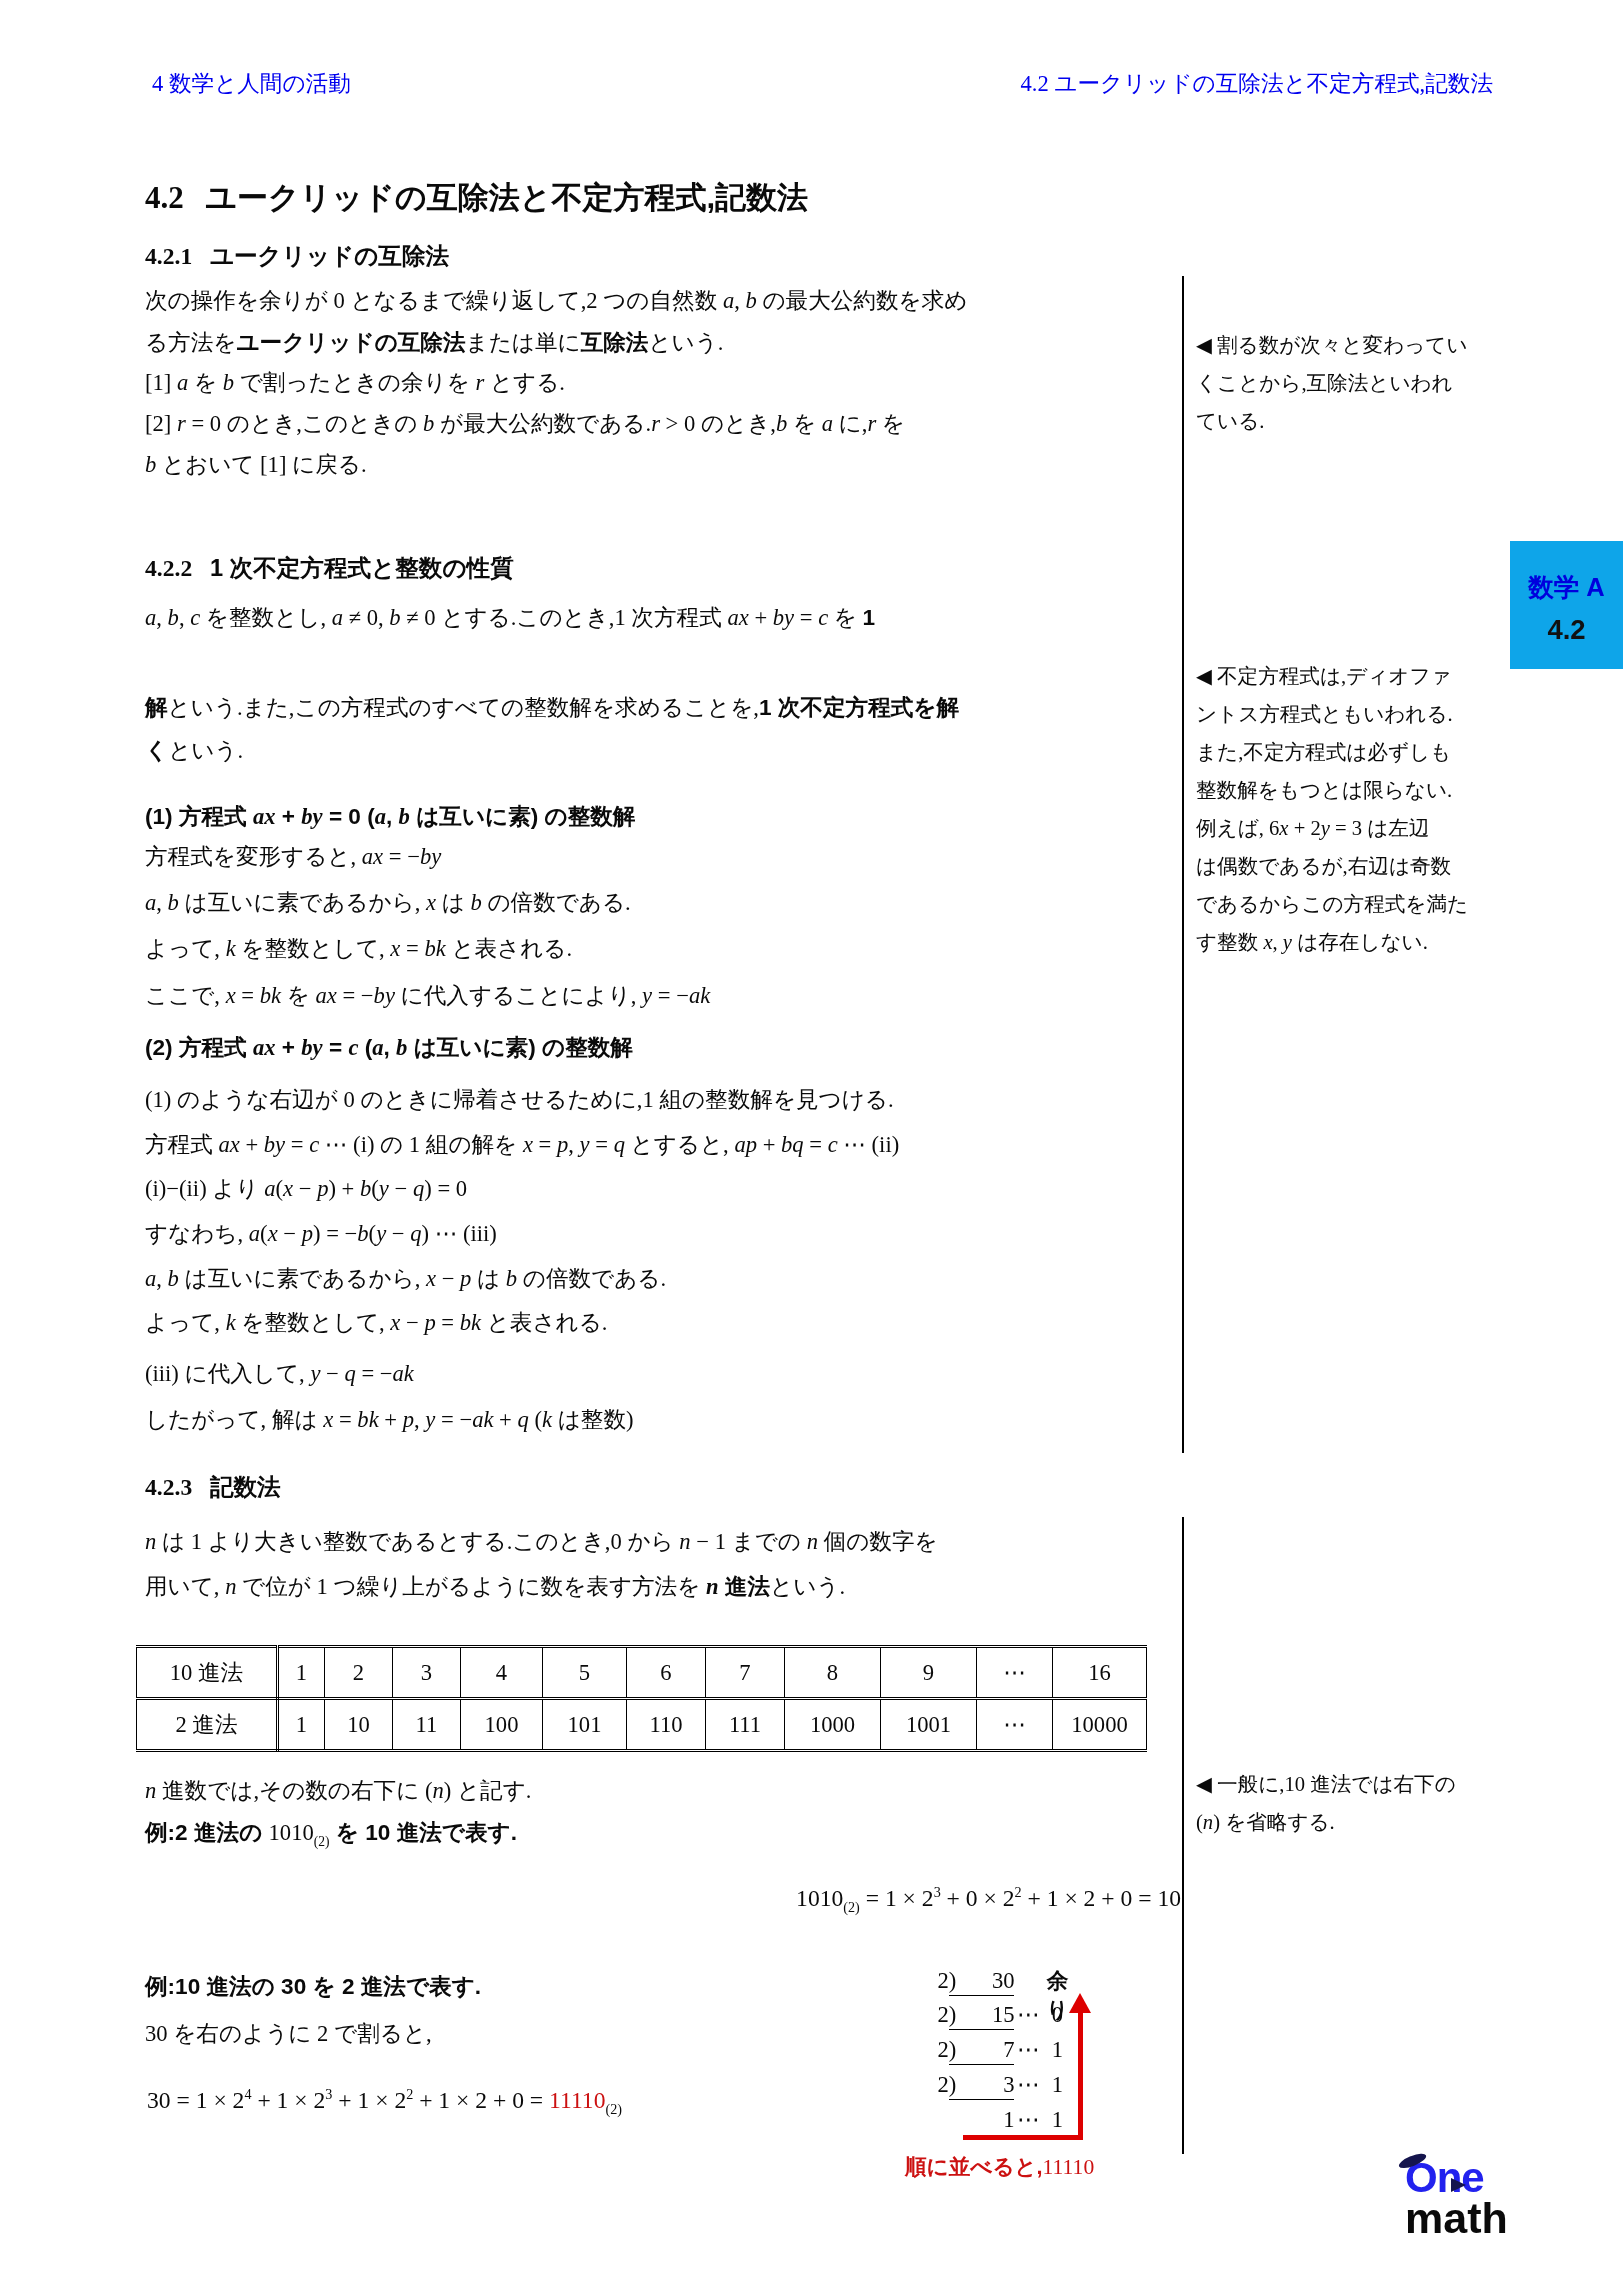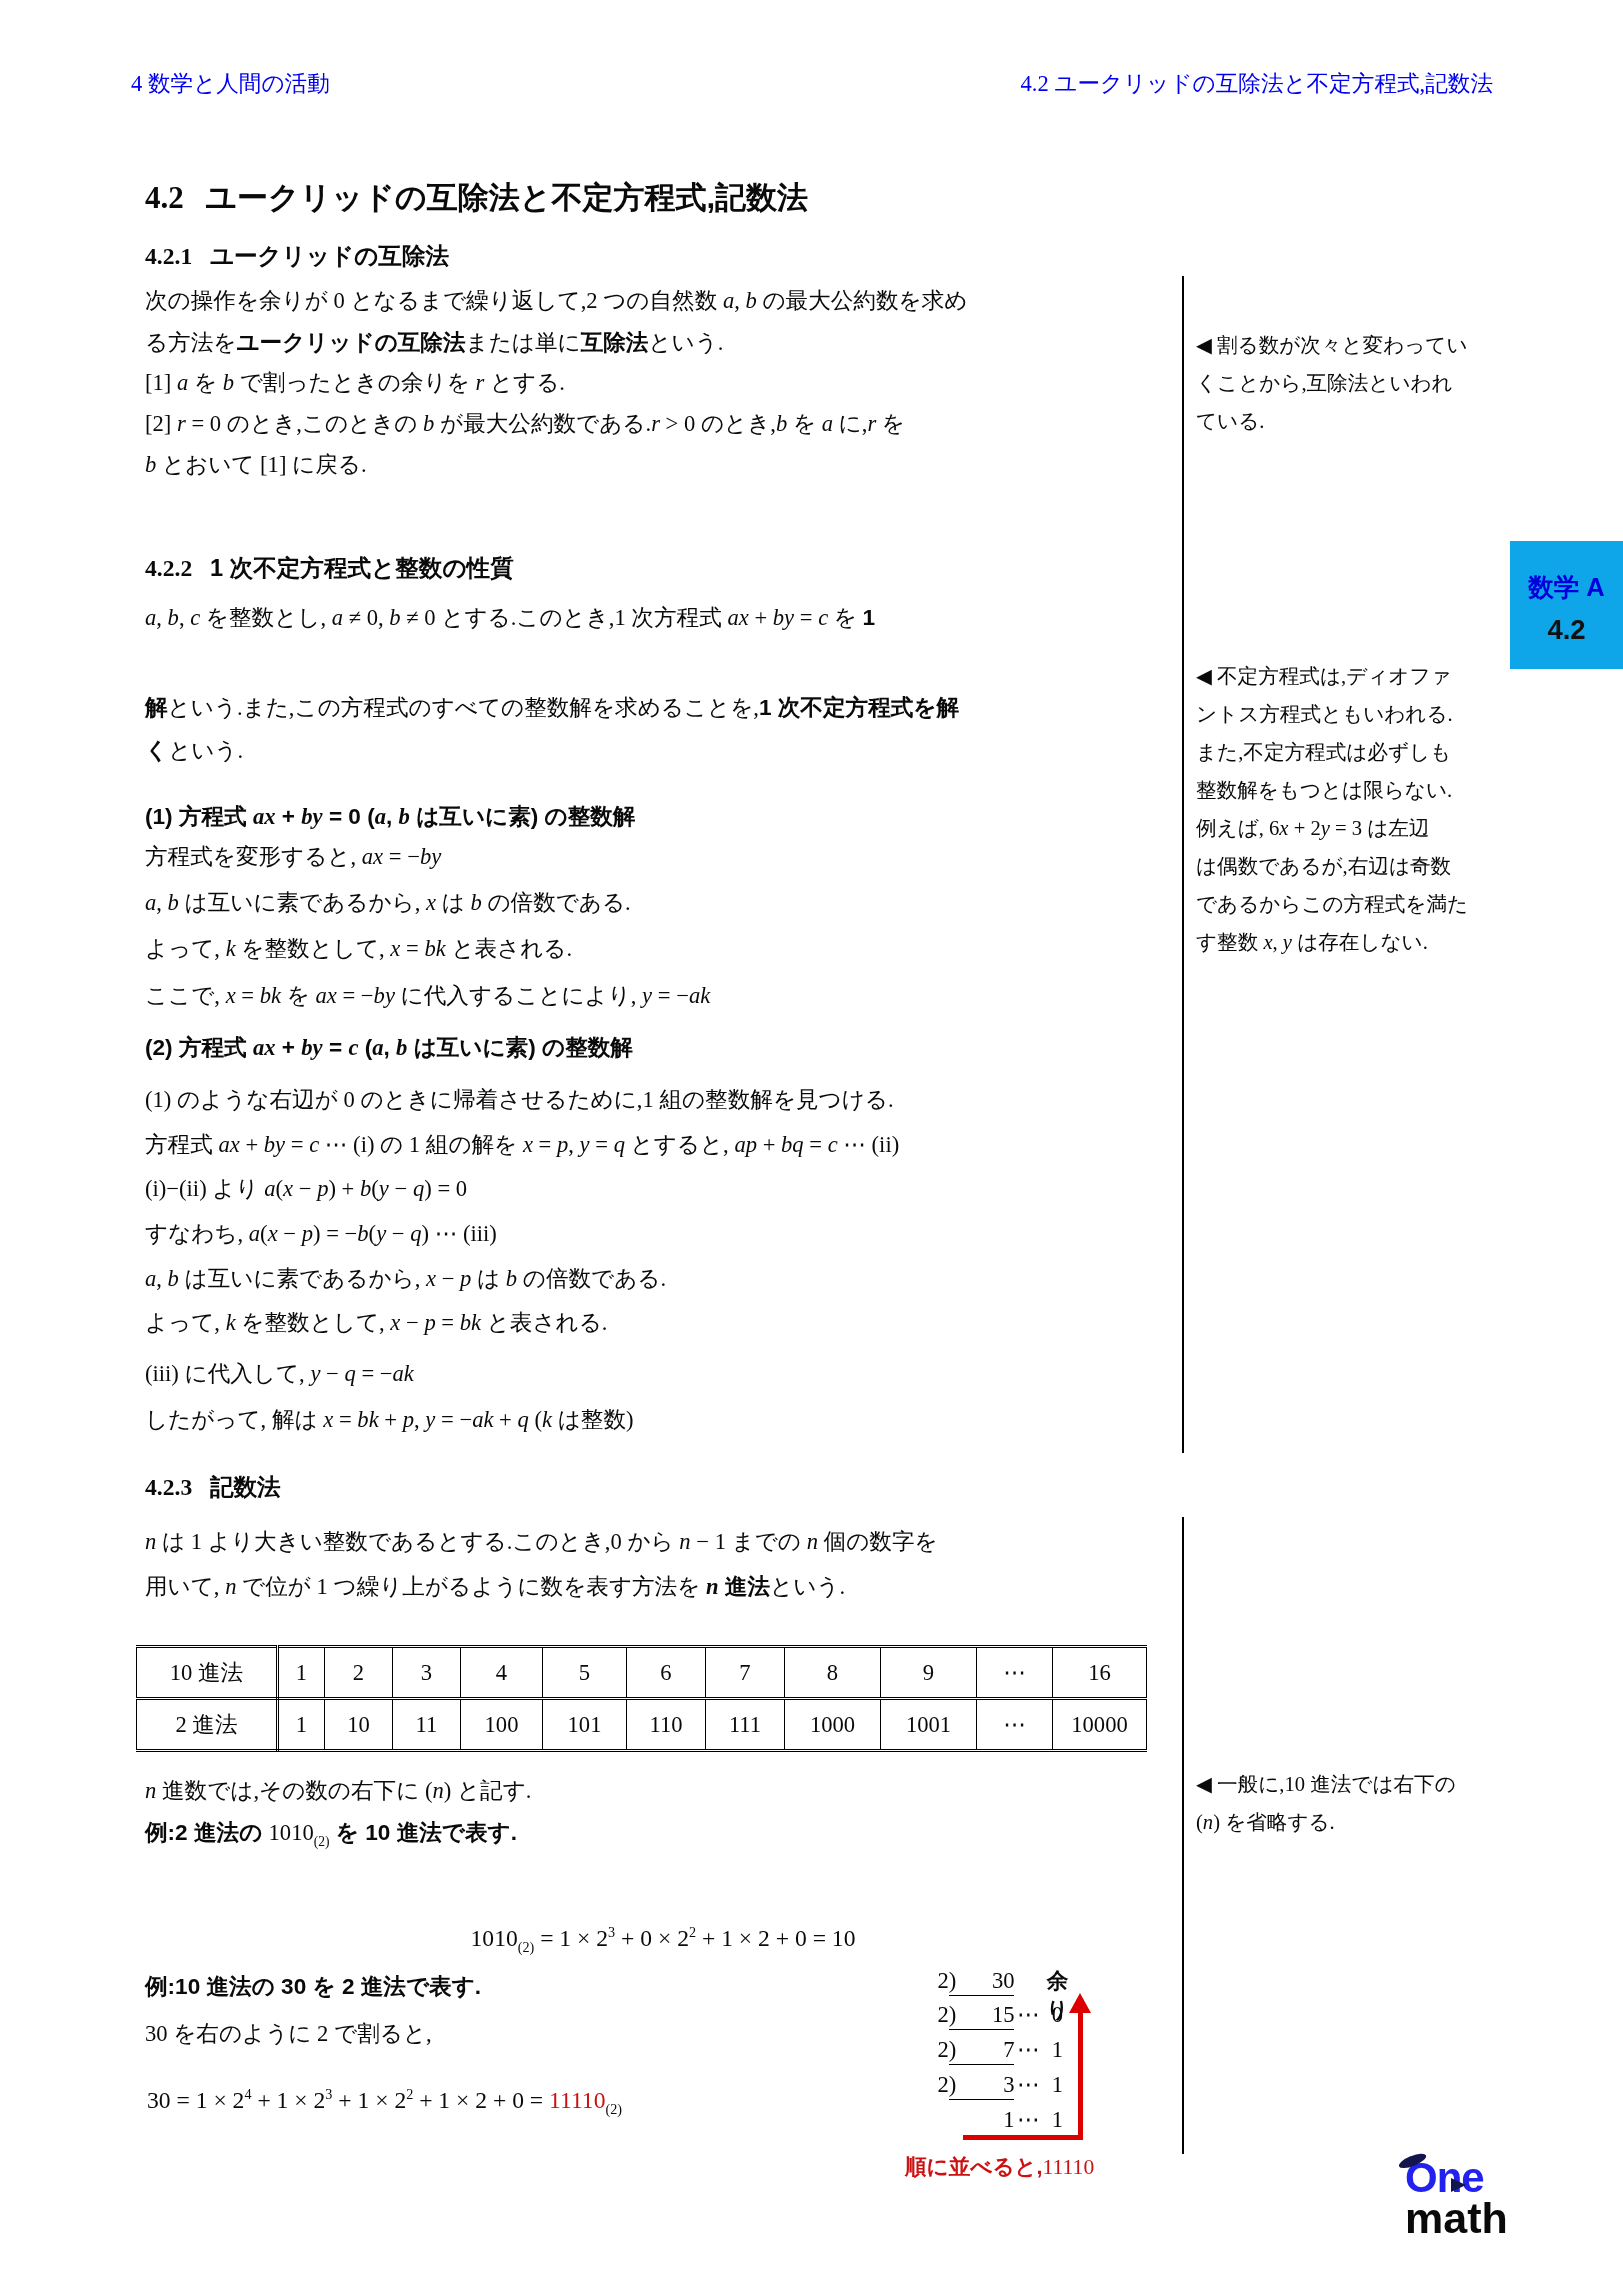--- a/index.html
+++ b/index.html
@@ -8,30 +8,30 @@
   
   .m{font-style:italic;font-family:"Liberation Serif","DejaVu Serif",serif;}
   .b{font-family:"Liberation Sans","DejaVu Sans",sans-serif;font-weight:700;}
   .bm{font-style:italic;font-weight:700;font-family:"Liberation Serif","DejaVu Serif",serif;}
   .red{color:#cc1111;text-align:right;}
   .bred{font-family:"Liberation Sans","DejaVu Sans",sans-serif;font-weight:700;color:#cc1111;}
   sup{font-size:60%;vertical-align:super;}
   sub{font-size:60%;vertical-align:sub;}
   
   .ph{position:absolute;top:70px;font-size:22.6px;color:#0000ee;white-space:nowrap;line-height:1.2;}
-  .ph-left{left:131px;}
+  .ph-left{left:152px;}
   .ph-right{right:130px;}
   .title{position:absolute;left:145px;top:181px;font-size:31px;font-weight:700;white-space:nowrap;line-height:1.1;}
   .title .hn{font-family:"Liberation Serif","DejaVu Serif",serif;margin-right:21.6px;}
   .title .ht{font-family:"Liberation Sans","DejaVu Sans",sans-serif;}
   .h2l{position:absolute;left:145px;font-size:23.6px;font-weight:700;white-space:nowrap;line-height:1.1;}
   .h2l .hn{font-family:"Liberation Serif","DejaVu Serif",serif;margin-right:17.7px;}
   .h2l .ht{font-family:"Liberation Sans","DejaVu Sans",sans-serif;}
   .bl{position:absolute;left:145px;font-size:22.6px;white-space:nowrap;line-height:1.25;}
-  .eqc{left:145px;width:1036px;text-align:center;font-size:23.6px;margin-top:40px;}
+  .eqc{left:145px;width:1036px;text-align:right;font-size:23.6px;}
   .eql{left:147px;font-size:23.6px;}
   
   .vrule{position:absolute;left:1182px;width:1.5px;background:#000;}
   .mnote{position:absolute;left:1196px;width:351px;font-size:20.6px;line-height:38px;}
   .mnote div{white-space:nowrap;}
   
   .tab{position:absolute;left:1510px;top:541px;width:113px;height:128px;background:#0ea5e9;}
   .tab .tabj{margin-top:28.5px;text-align:center;font-size:25.5px;font-weight:700;color:#0000dd;
              font-family:"Liberation Sans","DejaVu Sans",sans-serif;}
   .tab .tabn{margin-top:9.8px;text-align:center;font-size:27.5px;font-weight:700;color:#111;

